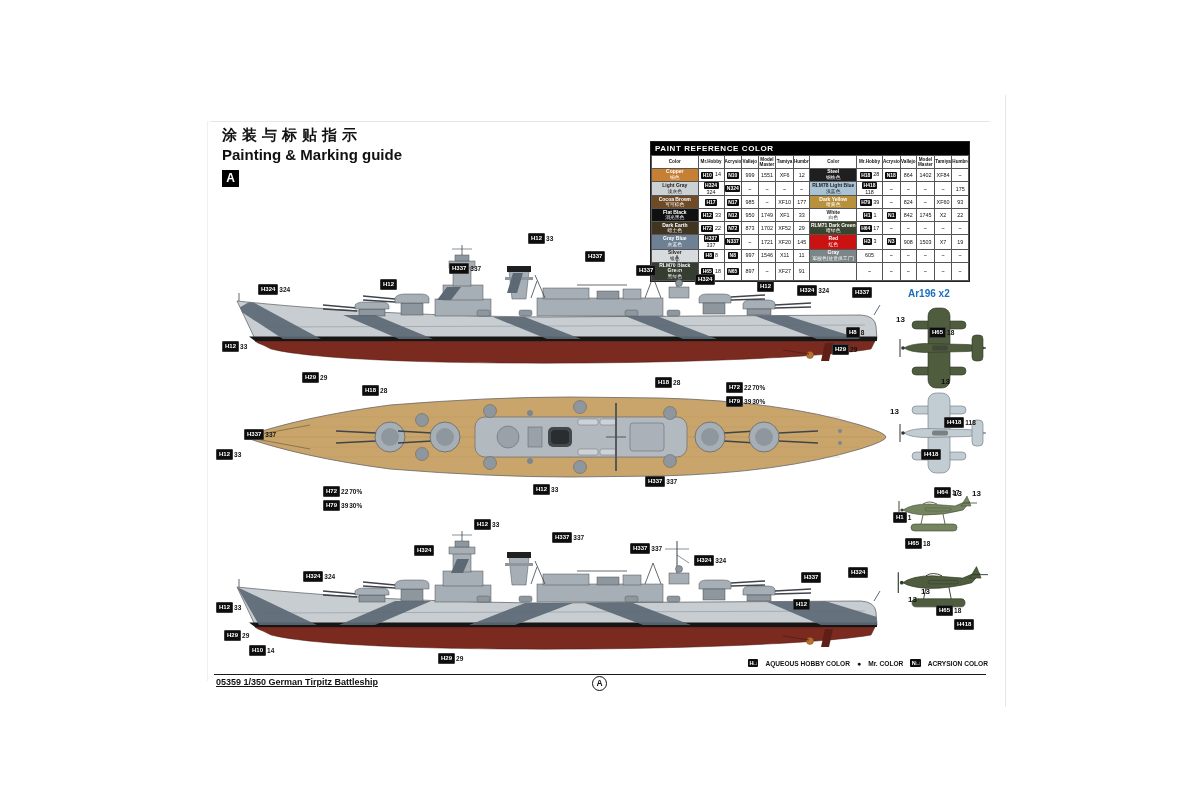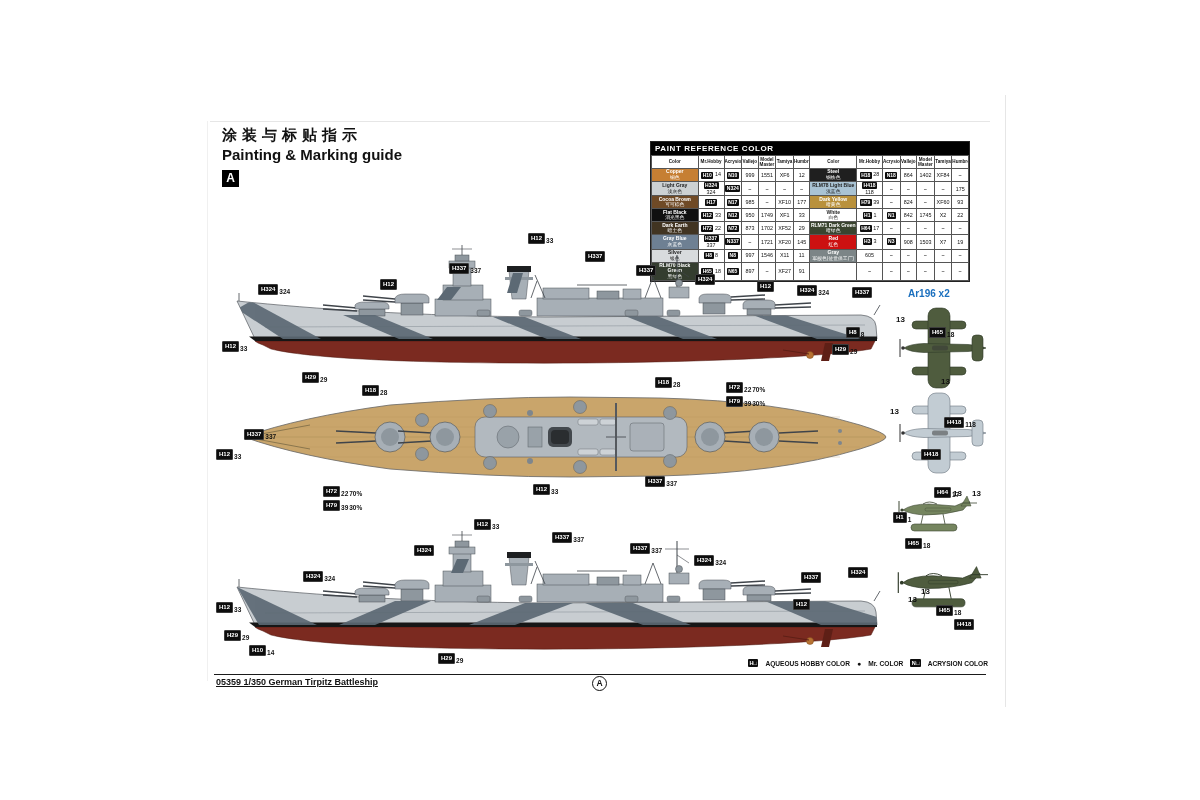--- a/index.html
+++ b/index.html
@@ -16,21 +16,21 @@
   .pt-title{background:#000;color:#fff;font-size:8px;font-weight:bold;padding:2px 4px;letter-spacing:.6px;}
   table.pt{border-collapse:collapse;table-layout:fixed;width:100%;}
   table.pt th,table.pt td{border:0.5px solid #555;text-align:center;padding:0;line-height:1.15;height:12px;overflow:hidden;}
   table.pt th{font-size:4.6px;font-weight:bold;background:#fff;}
   table.pt td{font-size:5.4px;}
   td.sw div.en{font-size:5px;font-weight:bold;}
   td.sw div.cn{font-size:4.8px;}
   .chip{display:inline-block;background:#0d0d0d;color:#fff;font-weight:bold;font-size:5px;
     padding:0 1.5px;line-height:7px;border-radius:1px;vertical-align:middle;}
   
-  .callout{position:absolute;display:flex;align-items:flex-end;gap:1px;white-space:nowrap;z-index:5;}
+  .callout{position:absolute;display:flex;align-items:center;gap:1px;white-space:nowrap;z-index:5;}
   .callout .cchip{display:inline-block;background:#0d0d0d;color:#fff;font-weight:bold;font-size:6px;
     padding:0.5px 2px;line-height:7.5px;border-radius:1px;border:0.5px solid #3c3c3c;}
   .callout .num,.callout .suffix{font-size:6.5px;font-weight:bold;color:#111;}
   .callout .plain{font-size:8px;font-weight:bold;color:#111;}
   
   .ar-label{position:absolute;left:908px;top:288px;font-size:10px;font-weight:bold;color:var(--accent-blue,#1a6fbe);}
   
   .footer-rule{position:absolute;left:214px;top:674px;width:772px;border-top:1.5px solid #1a1a1a;}
   .kit-text{position:absolute;left:216px;top:677px;font-size:9px;font-weight:bold;text-decoration:underline;}
   .circle-a{position:absolute;left:592px;top:676px;width:13px;height:13px;border:1.4px solid #111;border-radius:50%;

